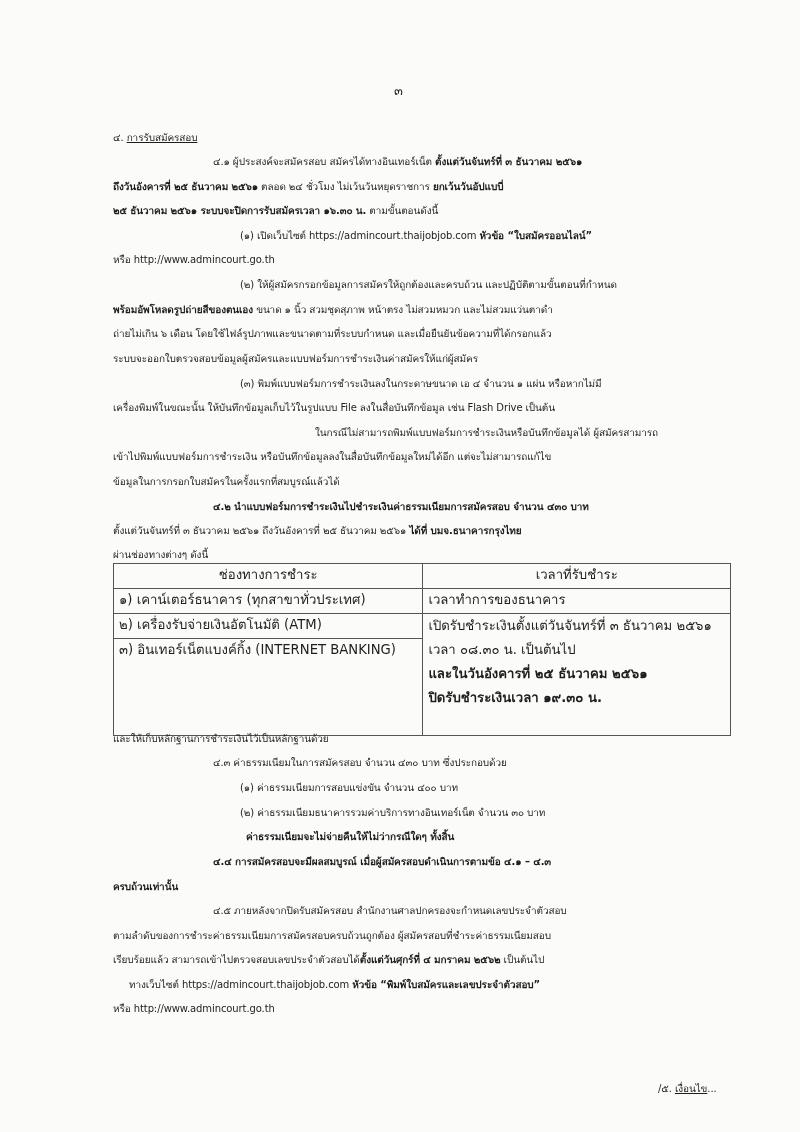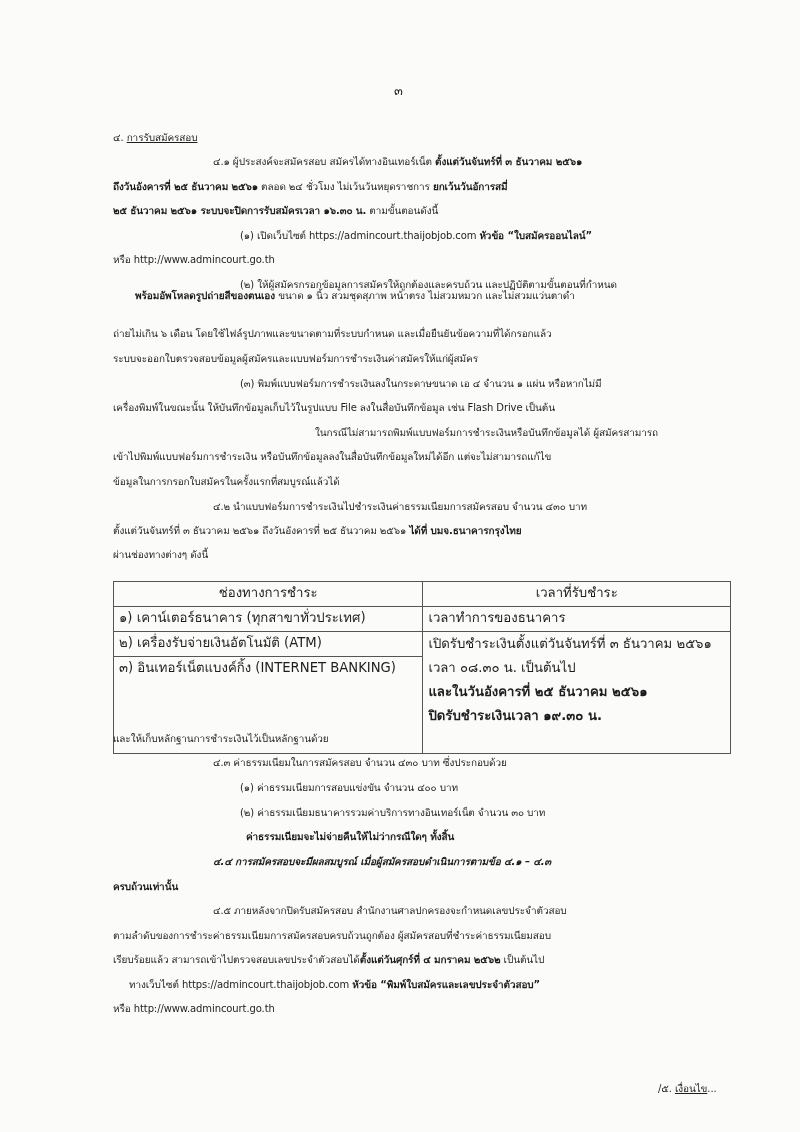--- a/index.html
+++ b/index.html
@@ -17,21 +17,21 @@
     font-size: 10px;
     line-height: 20px;
     white-space: nowrap;
     letter-spacing: -0.1px;
   }
   .b { font-weight: bold; }
   .u { text-decoration: underline; }
   .pagenum { position: absolute; left: 394px; top: 80px; font-size: 13px; }
   table.pay {
     position: absolute;
-    left: 113px; top: 581px;
+    left: 113px; top: 563px;
     width: 618px;
     border-collapse: collapse;
     font-size: 13.2px;
   }
   table.pay th, table.pay td {
     border: 1px solid #555;
     padding: 0 5px;
     height: 24px;
     vertical-align: top;
     text-align: left;
@@ -52,45 +52,45 @@
 
   <div class="line" style="left:113px; top:128px;">
     <span>๔.</span>
     <span class="u">การรับสมัครสอบ</span>
   </div>
 
   <div class="line" style="left:213px; top:152px;">
     <span>๔.๑ ผู้ประสงค์จะสมัครสอบ สมัครได้ทางอินเทอร์เน็ต </span><span class="b">ตั้งแต่วันจันทร์ที่ ๓ ธันวาคม ๒๕๖๑</span>
   </div>
   <div class="line" style="left:113px; top:177px;">
-    <span class="b">ถึงวันอังคารที่ ๒๕ ธันวาคม ๒๕๖๑</span><span> ตลอด ๒๔ ชั่วโมง ไม่เว้นวันหยุดราชการ </span><span class="b">ยกเว้นวันอัการสมี่</span>
+    <span class="b">ถึงวันอังคารที่ ๒๕ ธันวาคม ๒๕๖๑</span><span> ตลอด ๒๔ ชั่วโมง ไม่เว้นวันหยุดราชการ </span><span class="b">ยกเว้นวันอัปแบบี่</span>
   </div>
   <div class="line" style="left:113px; top:201px;">
     <span class="b">๒๕ ธันวาคม ๒๕๖๑ ระบบจะปิดการรับสมัครเวลา ๑๖.๓๐ น.</span><span> ตามขั้นตอนดังนี้</span>
   </div>
 
   <div class="line" style="left:240px; top:226px;">
     <span>(๑) เปิดเว็บไซต์ https://admincourt.thaijobjob.com </span><span class="b">หัวข้อ “ใบสมัครออนไลน์”</span>
   </div>
   <div class="line" style="left:113px; top:250px;">หรือ http://www.admincourt.go.th</div>
 
   <div class="line" style="left:240px; top:275px;">(๒) ให้ผู้สมัครกรอกข้อมูลการสมัครให้ถูกต้องและครบถ้วน และปฏิบัติตามขั้นตอนที่กำหนด</div>
-  <div class="line" style="left:113px; top:286px;margin-left:22px;">
+  <div class="line" style="left:113px; top:300px;">
     <span class="b">พร้อมอัพโหลดรูปถ่ายสีของตนเอง</span><span> ขนาด ๑ นิ้ว สวมชุดสุภาพ หน้าตรง ไม่สวมหมวก และไม่สวมแว่นตาดำ</span>
   </div>
   <div class="line" style="left:113px; top:324px;">ถ่ายไม่เกิน ๖ เดือน โดยใช้ไฟล์รูปภาพและขนาดตามที่ระบบกำหนด และเมื่อยืนยันข้อความที่ได้กรอกแล้ว</div>
   <div class="line" style="left:113px; top:349px;">ระบบจะออกใบตรวจสอบข้อมูลผู้สมัครและแบบฟอร์มการชำระเงินค่าสมัครให้แก่ผู้สมัคร</div>
 
   <div class="line" style="left:240px; top:374px;">(๓) พิมพ์แบบฟอร์มการชำระเงินลงในกระดาษขนาด เอ ๔ จำนวน ๑ แผ่น หรือหากไม่มี</div>
   <div class="line" style="left:113px; top:398px;">เครื่องพิมพ์ในขณะนั้น ให้บันทึกข้อมูลเก็บไว้ในรูปแบบ File ลงในสื่อบันทึกข้อมูล เช่น Flash Drive เป็นต้น</div>
   <div class="line" style="left:315px; top:423px;">ในกรณีไม่สามารถพิมพ์แบบฟอร์มการชำระเงินหรือบันทึกข้อมูลได้ ผู้สมัครสามารถ</div>
   <div class="line" style="left:113px; top:447px;">เข้าไปพิมพ์แบบฟอร์มการชำระเงิน หรือบันทึกข้อมูลลงในสื่อบันทึกข้อมูลใหม่ได้อีก แต่จะไม่สามารถแก้ไข</div>
   <div class="line" style="left:113px; top:472px;">ข้อมูลในการกรอกใบสมัครในครั้งแรกที่สมบูรณ์แล้วได้</div>
 
-  <div class="line" style="left:213px; top:497px;">๔.๒ นำแบบฟอร์มการชำระเงินไปชำระเงินค่าธรรมเนียมการสมัครสอบ จำนวน ๔๓๐ บาท</div>
+  <div class="line" style="left:213px; top:497px;font-weight:bold;">๔.๒ นำแบบฟอร์มการชำระเงินไปชำระเงินค่าธรรมเนียมการสมัครสอบ จำนวน ๔๓๐ บาท</div>
   <div class="line" style="left:113px; top:521px;">
     <span>ตั้งแต่วันจันทร์ที่ ๓ ธันวาคม ๒๕๖๑ ถึงวันอังคารที่ ๒๕ ธันวาคม ๒๕๖๑ </span><span class="b">ได้ที่ บมจ.ธนาคารกรุงไทย</span>
   </div>
   <div class="line" style="left:113px; top:545px;">ผ่านช่องทางต่างๆ ดังนี้</div>
 
   <table class="pay">
     <colgroup>
         <col class="c1">
         <col class="c2">
       </colgroup>
@@ -118,21 +118,21 @@
   </tbody>
     </table>
 
   <div class="line" style="left:113px; top:729px;">และให้เก็บหลักฐานการชำระเงินไว้เป็นหลักฐานด้วย</div>
 
   <div class="line" style="left:213px; top:753px;">๔.๓ ค่าธรรมเนียมในการสมัครสอบ จำนวน ๔๓๐ บาท ซึ่งประกอบด้วย</div>
   <div class="line" style="left:240px; top:778px;">(๑) ค่าธรรมเนียมการสอบแข่งขัน จำนวน ๔๐๐ บาท</div>
   <div class="line" style="left:240px; top:803px;">(๒) ค่าธรรมเนียมธนาคารรวมค่าบริการทางอินเทอร์เน็ต จำนวน ๓๐ บาท</div>
   <div class="line b" style="left:246px; top:827px;">ค่าธรรมเนียมจะไม่จ่ายคืนให้ไม่ว่ากรณีใดๆ ทั้งสิ้น</div>
 
-  <div class="line b" style="left:213px; top:852px;font-style:italic;">๔.๔ การสมัครสอบจะมีผลสมบูรณ์ เมื่อผู้สมัครสอบดำเนินการตามข้อ ๔.๑ – ๔.๓</div>
+  <div class="line b" style="left:213px; top:852px;">๔.๔ การสมัครสอบจะมีผลสมบูรณ์ เมื่อผู้สมัครสอบดำเนินการตามข้อ ๔.๑ – ๔.๓</div>
   <div class="line b" style="left:113px; top:877px;">ครบถ้วนเท่านั้น</div>
 
   <div class="line" style="left:213px; top:901px;">๔.๕ ภายหลังจากปิดรับสมัครสอบ สำนักงานศาลปกครองจะกำหนดเลขประจำตัวสอบ</div>
   <div class="line" style="left:113px; top:926px;">ตามลำดับของการชำระค่าธรรมเนียมการสมัครสอบครบถ้วนถูกต้อง ผู้สมัครสอบที่ชำระค่าธรรมเนียมสอบ</div>
   <div class="line" style="left:113px; top:950px;">
     <span>เรียบร้อยแล้ว สามารถเข้าไปตรวจสอบเลขประจำตัวสอบได้</span><span class="b">ตั้งแต่วันศุกร์ที่ ๔ มกราคม ๒๕๖๒</span><span> เป็นต้นไป</span>
   </div>
   <div class="line" style="left:113px; top:975px;margin-left:16px;">
     <span>ทางเว็บไซต์ https://admincourt.thaijobjob.com </span><span class="b">หัวข้อ “พิมพ์ใบสมัครและเลขประจำตัวสอบ”</span>
   </div>

